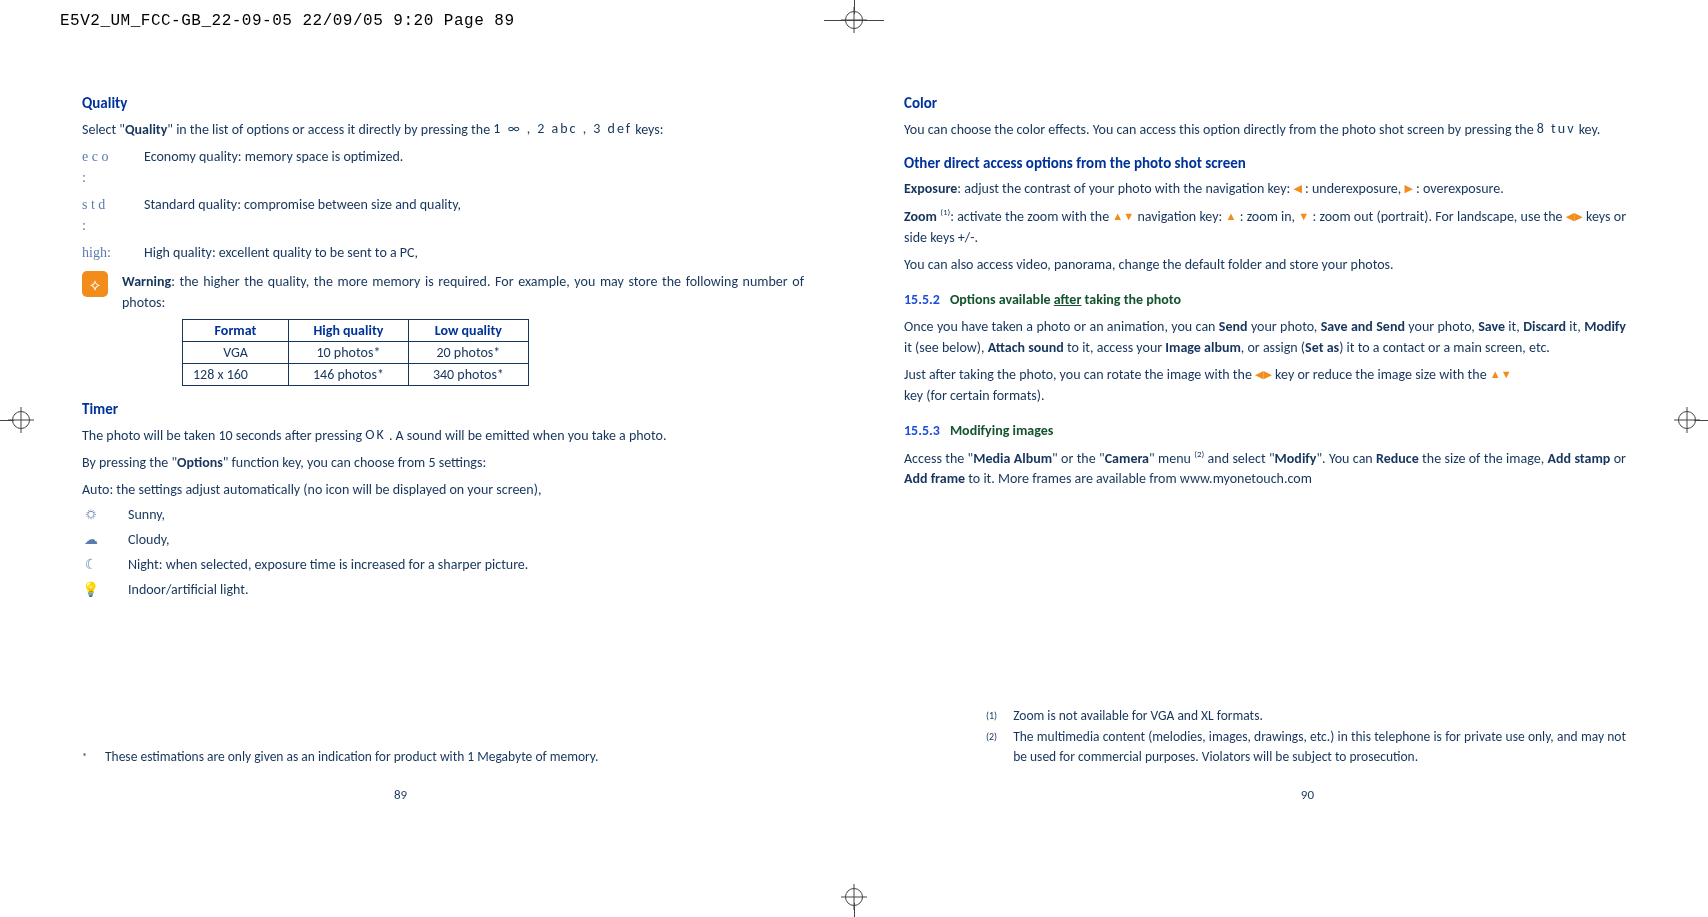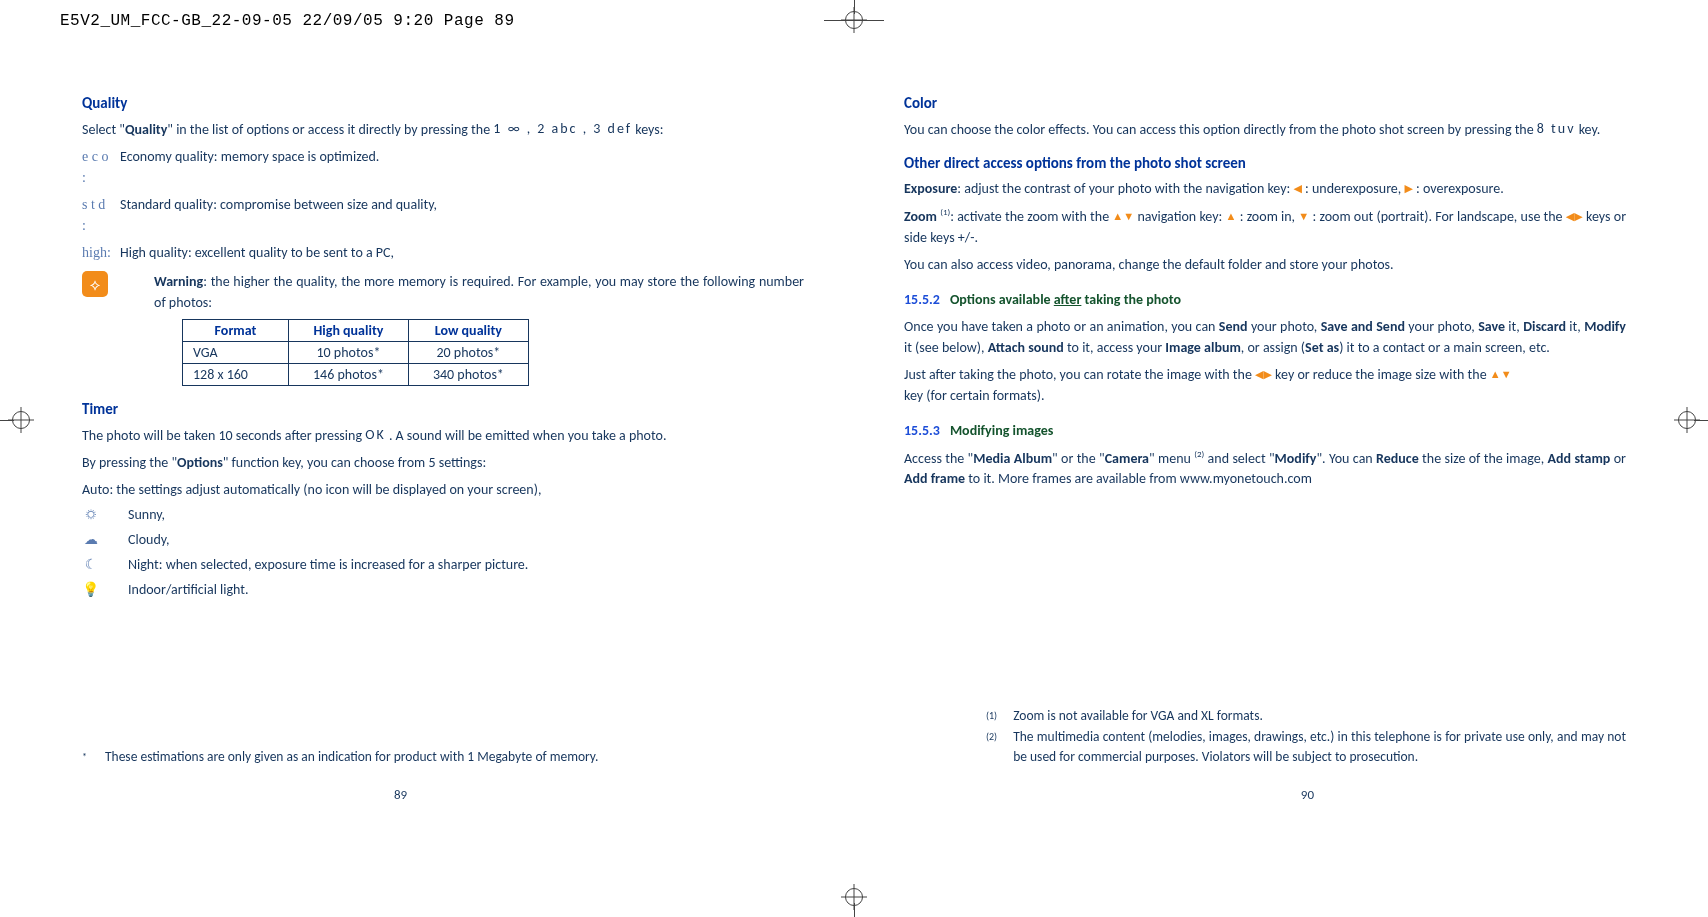--- a/index.html
+++ b/index.html
@@ -65,29 +65,29 @@
     top: 80px;
     left: 82px;
     right: 82px;
     display: flex;
     gap: 100px;
   }
   .page { flex: 1; min-width: 0; }
   h4 { color: #003399; font-weight: bold; font-size: 15px; margin-bottom: 6px; margin-top: 14px; }
   p { line-height: 1.5; margin-bottom: 6px; text-align: justify; }
   .icon-list { list-style: none; }
-  .icon-list li { display:flex; align-items:flex-start; gap: 8px; margin-bottom: 6px; line-height:1.5;}
+  .icon-list li { display:flex; align-items:flex-start; gap: 32px; margin-bottom: 6px; line-height:1.5;}
   .icon-list .icon-slot { width: 30px; flex:none; font-family: serif; color:#5a7bb0; }
   .info-row { display:flex; gap:14px; align-items:flex-start; margin-top:8px;}
   .bulb-box { width:26px; height:26px; background:#f28c1a; border-radius:5px; flex:none; display:flex; align-items:center; justify-content:center; color:#fff; font-size:16px;}
-  .info-text { flex:1; text-align: justify; line-height:1.5;margin-left:32px;}
+  .info-text { flex:1; text-align: justify; line-height:1.5;}
   table { border-collapse: collapse; margin: 6px 0 10px 100px; font-size: 14px; }
   th, td { border: 1px solid #17365d; padding: 2px 24px; text-align:center; }
   th { color:#003399; font-weight:bold; }
-  td.left { text-align:left; padding-left:10px; padding-right:40px;margin-left:36px;}
+  td.left { text-align:right; padding-left:10px; padding-right:40px;margin-left:36px;}
   .wb-list { list-style:none; }
   .wb-list li { display:flex; gap:28px; margin-bottom:8px; align-items:center;}
   .wb-icon { width:18px; text-align:center; color:#5a7bb0; flex:none; }
   .footnote { position:absolute; bottom: 150px; font-size:13.5px; line-height:1.5; text-align:justify;}
   .footnote.left-fn { left:82px; width:640px; display:flex; gap:18px;}
   .footnote.right-fn { right:82px; width:640px; }
   .fn-row { display:flex; gap:16px; }
   .fn-mark { flex:none; font-size:10px; position:relative; top:2px;}
   .pagenum { position:absolute; bottom:115px; font-size:13px; }
   .pagenum.left-pn { left:394px; }

